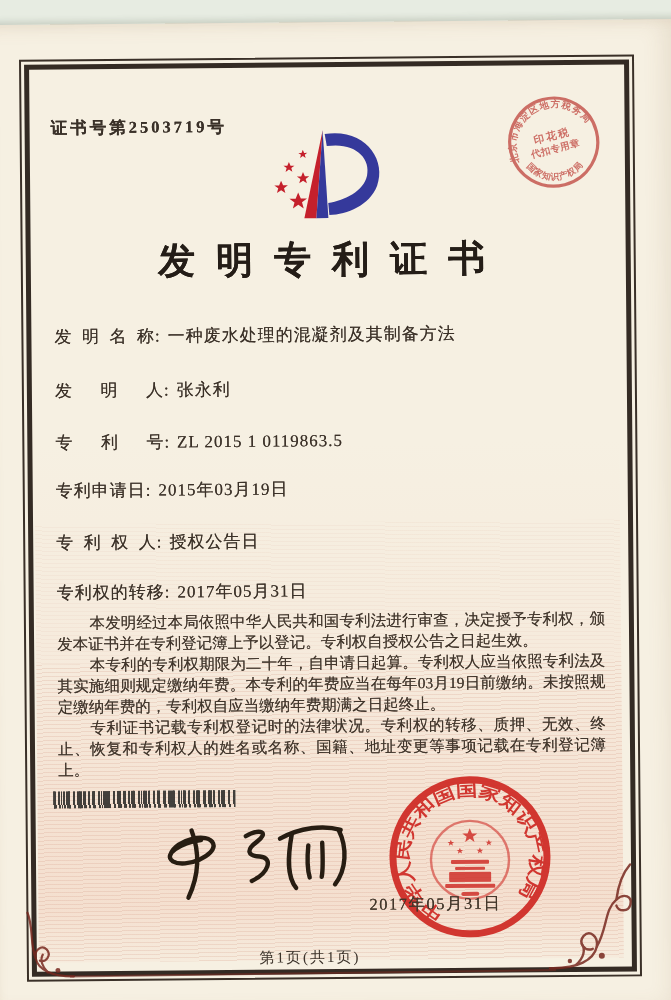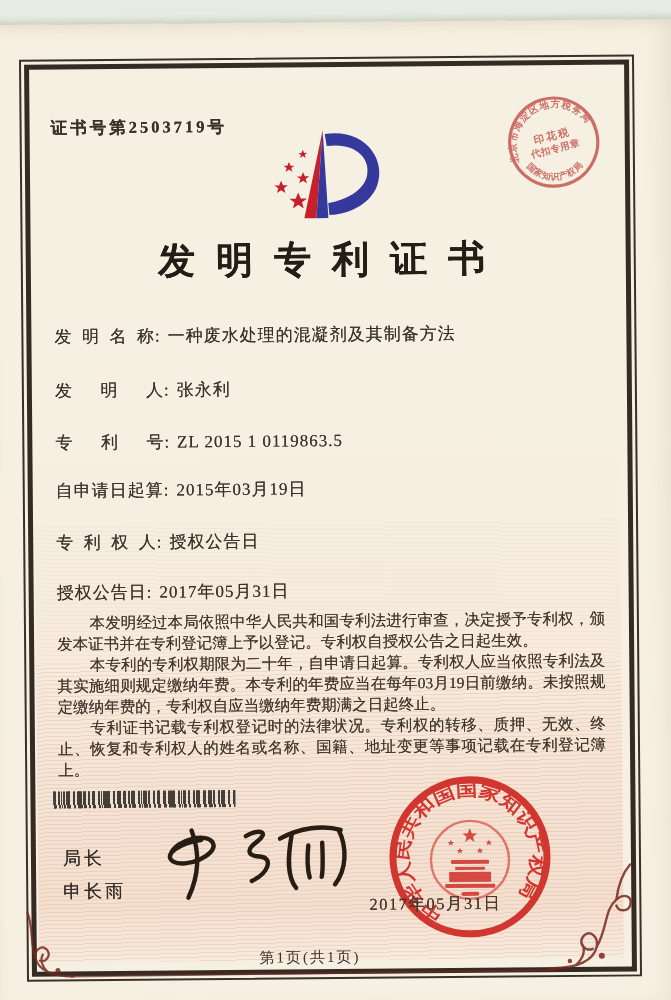--- a/index.html
+++ b/index.html
@@ -132,41 +132,37 @@
   <div class="row" style="top:301px">
     <span class="lab">发 明 名 称:</span><span class="val">一种废水处理的混凝剂及其制备方法</span>
   </div>
   <div class="row" style="top:355px">
     <span class="lab">发  明  人:</span><span class="val">张永利</span>
   </div>
   <div class="row" style="top:407px">
     <span class="lab">专  利  号:</span><span class="val">ZL 2015 1 0119863.5</span>
   </div>
   <div class="row" style="top:455px">
-    <span class="lab">自申请日起算:</span><span class="val">2015年03月19日</span>
+    <span class="lab">专利申请日:</span><span class="val">2015年03月19日</span>
   </div>
   <div class="row" style="top:507px">
     <span class="lab">专 利 权 人:</span><span class="val">授权公告日</span>
   </div>
   <div class="row" style="top:557px">
-    <span class="lab">授权公告日:</span><span class="val">2017年05月31日</span>
+    <span class="lab">专利权的转移:</span><span class="val">2017年05月31日</span>
   </div>
 
   <div class="body-text">
     <p>本发明经过本局依照中华人民共和国专利法进行审查，决定授予专利权，颁发本证书并在专利登记簿上予以登记。专利权自授权公告之日起生效。</p>
     <p>本专利的专利权期限为二十年，自申请日起算。专利权人应当依照专利法及其实施细则规定缴纳年费。本专利的年费应当在每年03月19日前缴纳。未按照规定缴纳年费的，专利权自应当缴纳年费期满之日起终止。</p>
     <p>专利证书记载专利权登记时的法律状况。专利权的转移、质押、无效、终止、恢复和专利权人的姓名或名称、国籍、地址变更等事项记载在专利登记簿上。</p>
   </div>
 
   <div class="barcode"></div>
 
-  <div class="director">
-    <div>局长</div>
-    <div>申长雨</div>
-  </div>
 
   <svg class="sig" viewBox="0 0 200 80">
     <g fill="none" stroke="#271d12" stroke-width="4.4" stroke-linecap="round">
       <path d="M16,28 C22,13 55,7 59,19 C63,31 30,43 18,35 C8,28 26,17 47,15"></path>
       <path d="M38,5 C44,23 45,47 32,72"></path>
       <path d="M92,13 C108,5 115,11 103,19 C91,27 93,33 105,34 C119,36 113,51 96,58"></path>
       <path d="M126,17 C146,7 170,5 187,11"></path>
       <path d="M138,13 C133,35 131,55 140,67"></path>
       <path d="M185,11 C193,29 191,51 179,65"></path>
       <path d="M154,25 C152,39 152,49 154,57"></path>

